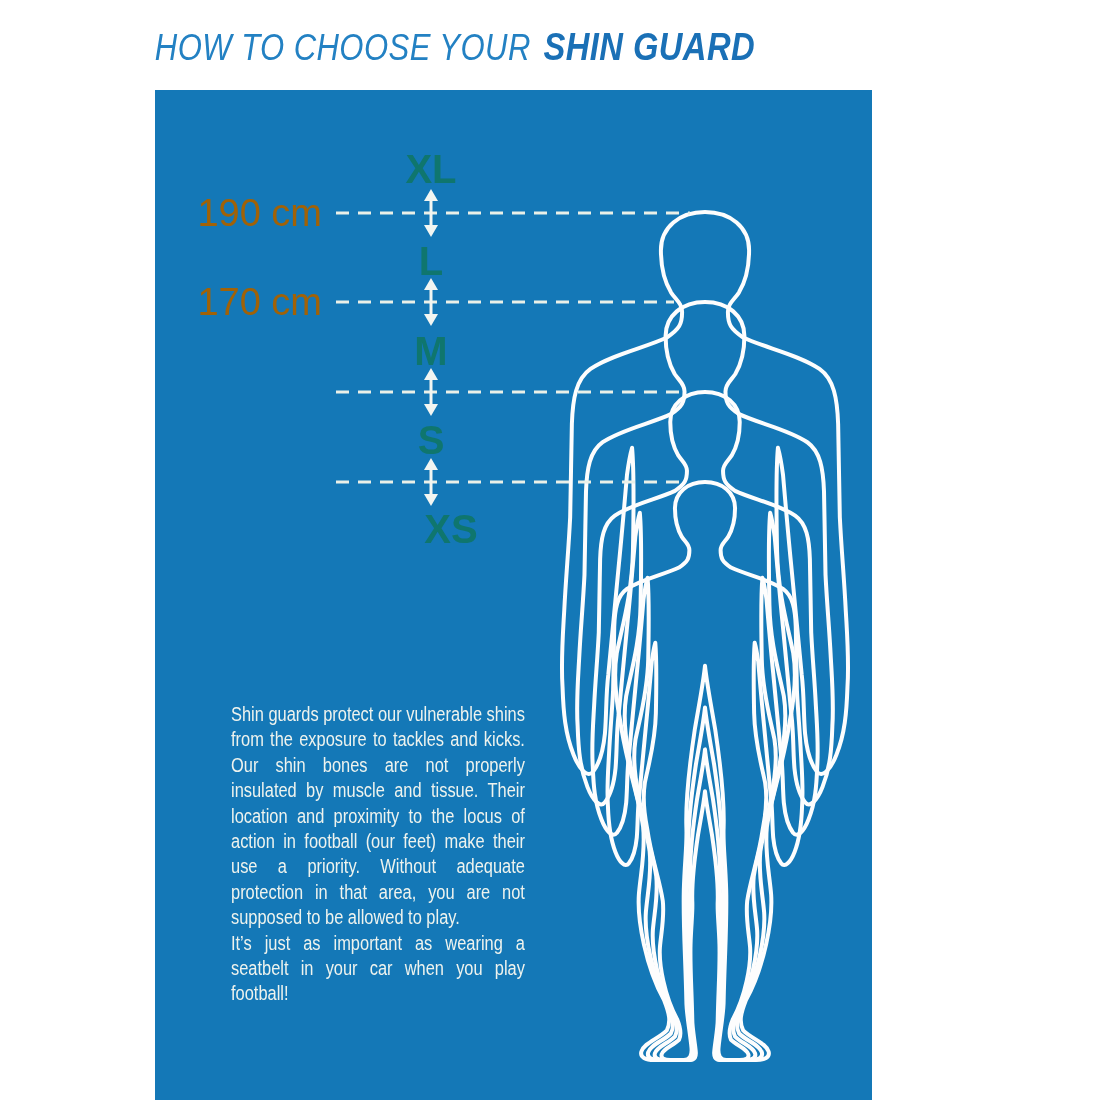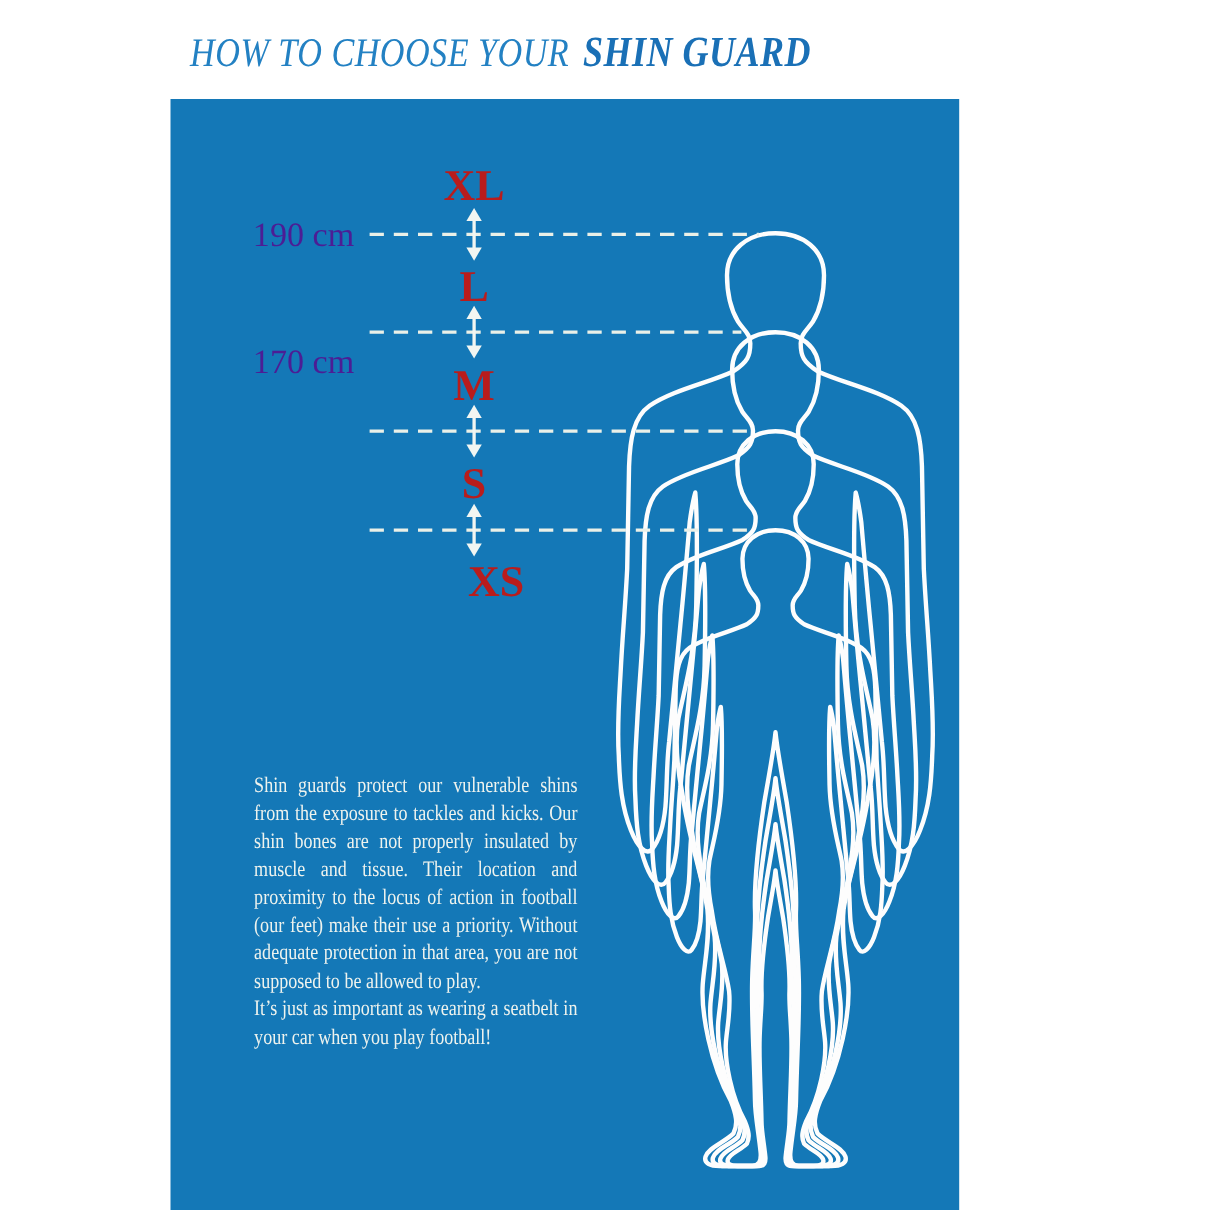--- a/index.html
+++ b/index.html
@@ -1,45 +1,45 @@
 <!DOCTYPE html>
 <html><head>
 <meta charset="utf-8">
 <style>
   html,body{margin:0;padding:0;background:#ffffff;}
   .page{
     position:relative;width:872px;height:1100px;background:#ffffff;
-    overflow:hidden;font-family:Liberation Serif, serif;
+    overflow:hidden;font-family:Liberation Sans, sans-serif;
   }
   
   .title{
     position:absolute;top:25px;left:0;right:0;
     display:flex;justify-content:center;align-items:baseline;gap:15px;
     font-style:italic;white-space:nowrap;
     transform:translateX(19px) scaleX(0.84);
   }
   .title .prefix{font-size:37px;font-weight:400;color:#2381c3;letter-spacing:0.5px;}
   .title .product{font-size:39px;font-weight:700;color:#1a70b6;letter-spacing:0.5px;}
   
   .panel{
     position:absolute;left:155px;top:90px;width:776px;height:1010px;
     background:#1478b7;
   }
   
   .overlay{position:absolute;left:0;top:0;width:1100px;height:1100px;pointer-events:none;}
   
   .size-label{
     position:absolute;transform:translate(-50%,-50%);
-    color:#b91c1c;font-weight:700;font-size:40px;line-height:1;
+    color:#0f766e;font-weight:700;font-size:40px;line-height:1;
   }
   
   .height-label{
     position:absolute;left:140px;width:182px;text-align:right;
     transform:translateY(-50%);
-    color:#4c1d95;font-size:31px;font-weight:400;line-height:1;
+    color:#a16207;font-size:38px;font-weight:400;line-height:1;
   }
   
   .description{
     position:absolute;left:231px;top:702px;width:358px;
     transform:scaleX(0.821);transform-origin:0 0;
     color:#eef3ee;font-size:20px;line-height:25.4px;text-align:justify;
   }
   .description p{margin:0;}
 </style>
 </head>
@@ -97,20 +97,20 @@
     </g>
   </svg>
 
   <div class="size-label" style="left:431px;top:169px;">XL</div>
   <div class="size-label" style="left:431px;top:261px;">L</div>
   <div class="size-label" style="left:431px;top:351px;">M</div>
   <div class="size-label" style="left:431px;top:440px;">S</div>
   <div class="size-label" style="left:451px;top:529px;">XS</div>
 
   <div class="height-label" style="top:213px;">190 cm</div>
-  <div class="height-label" style="top:302px;margin-top:27px;">170 cm</div>
+  <div class="height-label" style="top:302px;">170 cm</div>
 
   <div class="description">
     <p>Shin guards protect our vulnerable shins from the exposure to tackles and kicks. Our shin bones are not properly insulated by muscle and tissue. Their location and proximity to the locus of action in football (our feet) make their use a priority. Without adequate protection in that area, you are not supposed to be allowed to play.</p>
     <p>It’s just as important as wearing a seatbelt in your car when you play football!</p>
   </div>
 
 </div>
 
 </body></html>

